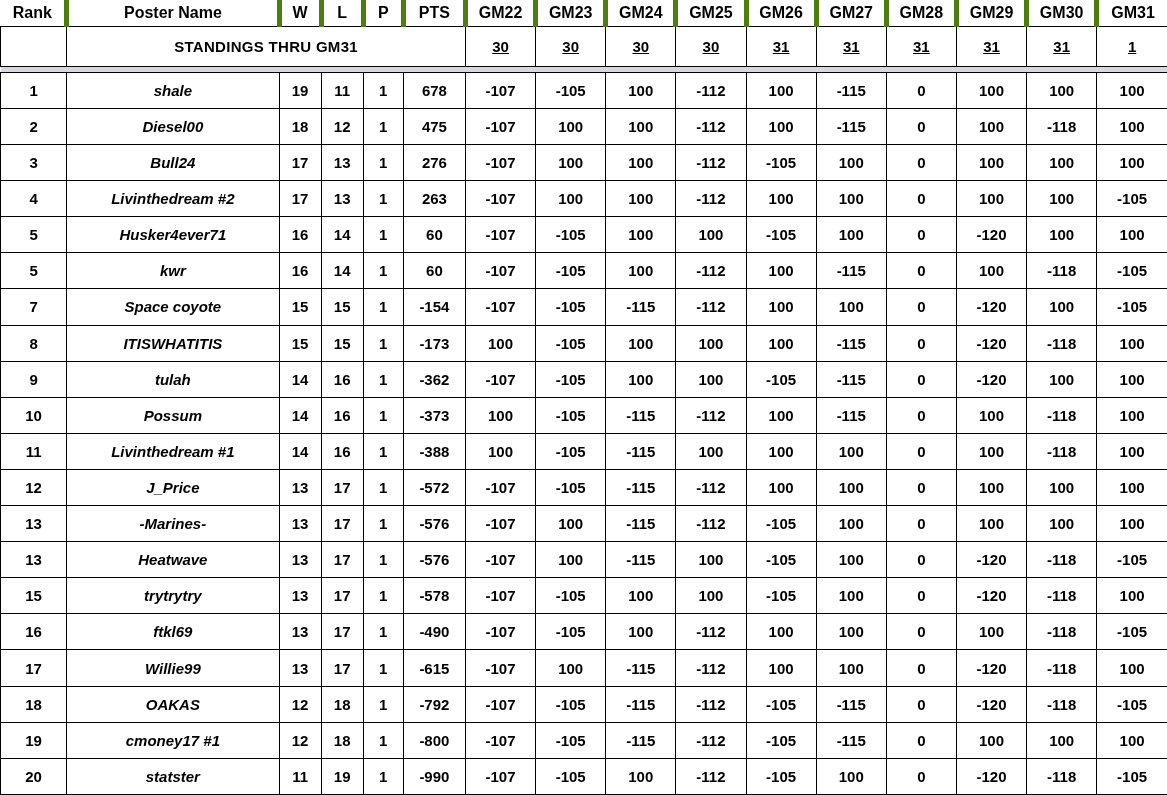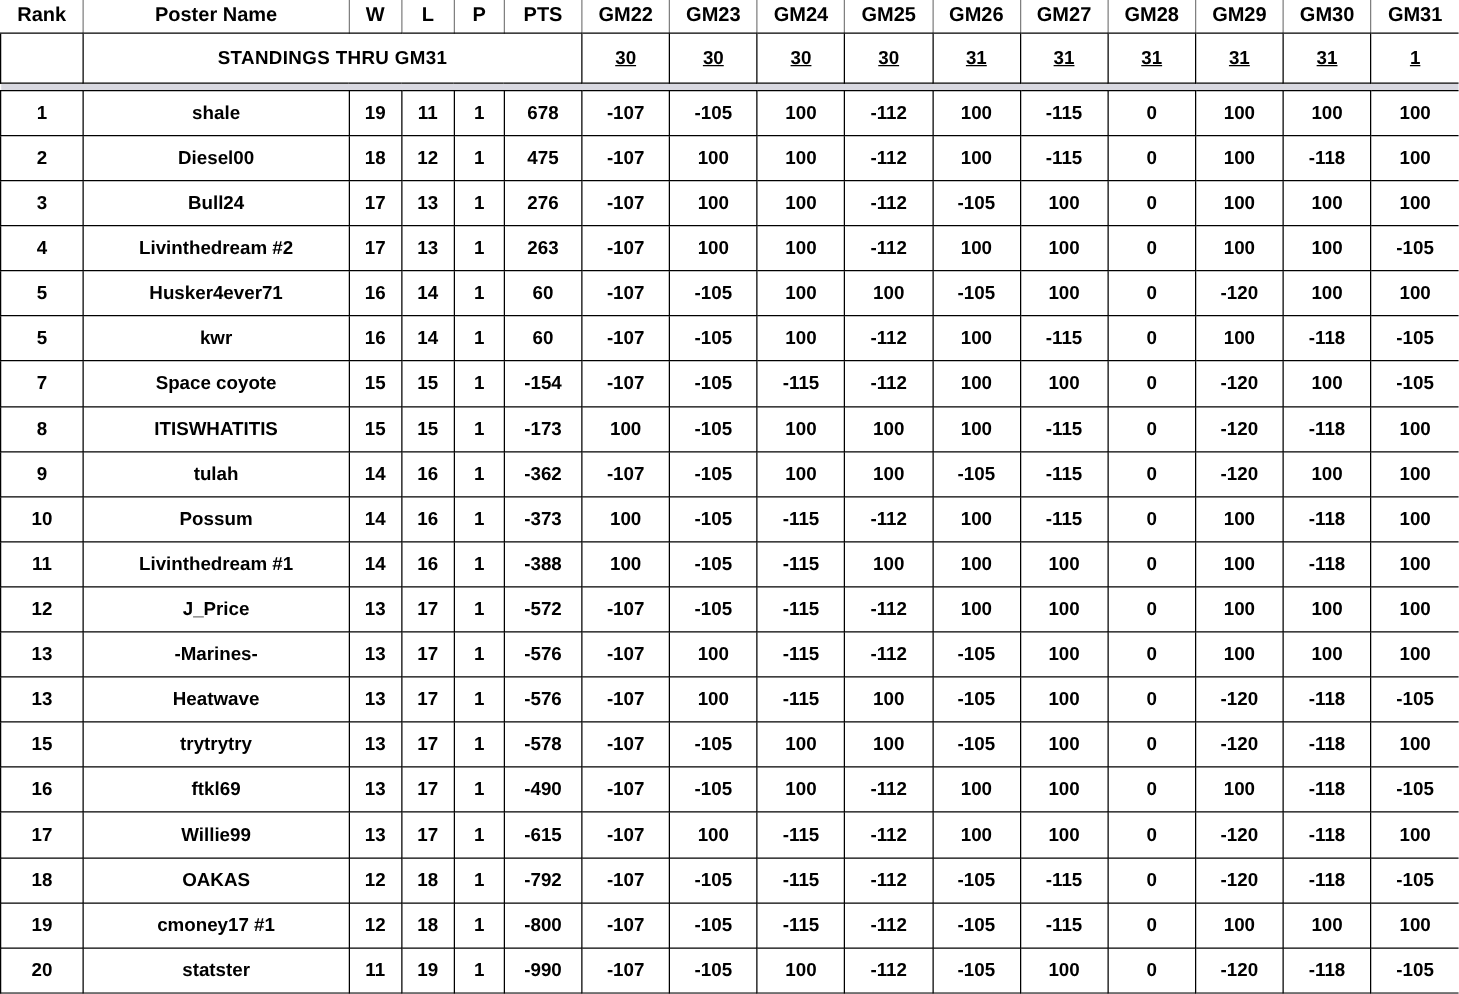--- a/index.html
+++ b/index.html
@@ -40,21 +40,21 @@
   col.c-pts{width:62px;}
   col.c-gm{width:70px;}
 
   
   tr.header-row th{
     height:26px;
     font-size:16px;
     font-weight:bold;
     background:#ffffff;
     color:#000000;
-    border-left:1px solid #4d7c0f;
+    border-left:5px solid #4d7c0f;
     border-right:1px solid #808080;
     border-top:none;
     border-bottom:1px solid #000000;
   }
   tr.header-row th.h-rank{border-left:none;}
   tr.header-row th.h-gm31{border-right:none;}
 
   
   tr.banner-row td{
     height:32px;
@@ -103,20 +103,21 @@
     font-weight:bold;
     border-left:none;
   }
   td.cell-name{
     background:#eedce4;
     color:#000000;
     font-size:16px;
     font-weight:bold;
     text-align:left;
     padding-left:8px;
+    font-style:italic;
   }
   td.cell-wl{
     background:#00ee00;
     color:#1111dd;
     font-size:16px;
     font-weight:bold;
   }
   td.cell-pts{
     background:#00ee00;
     color:#1111dd;

